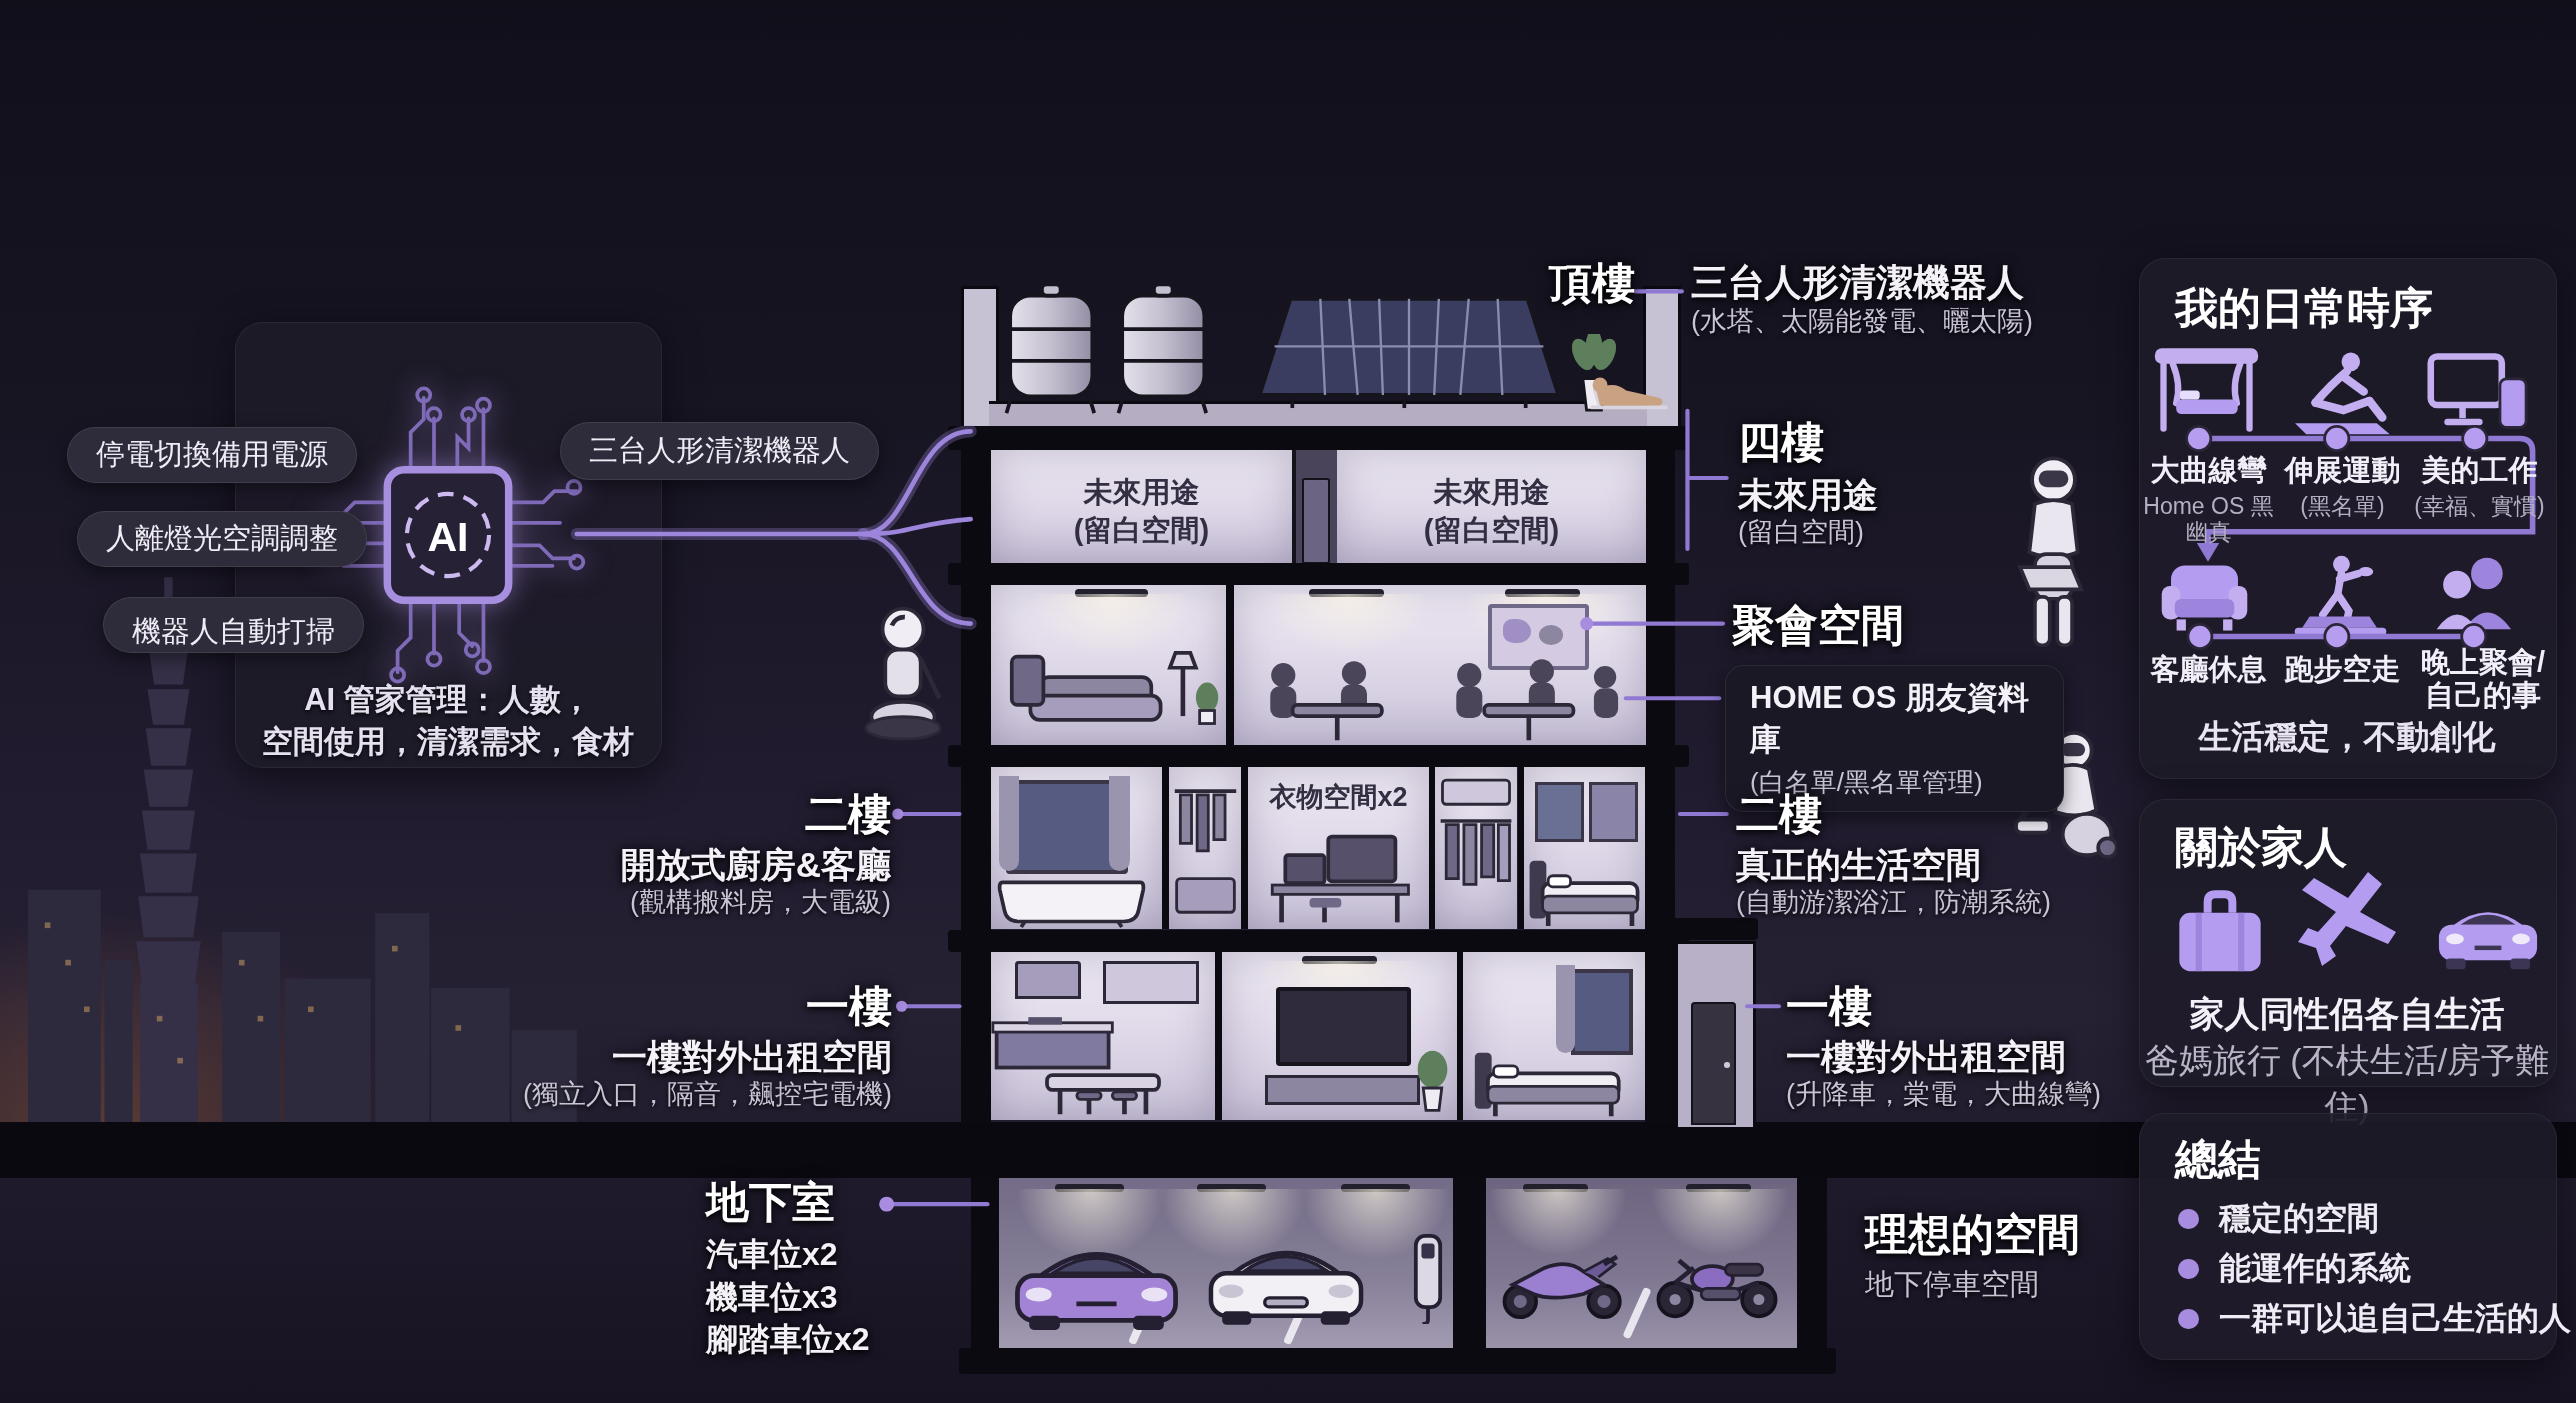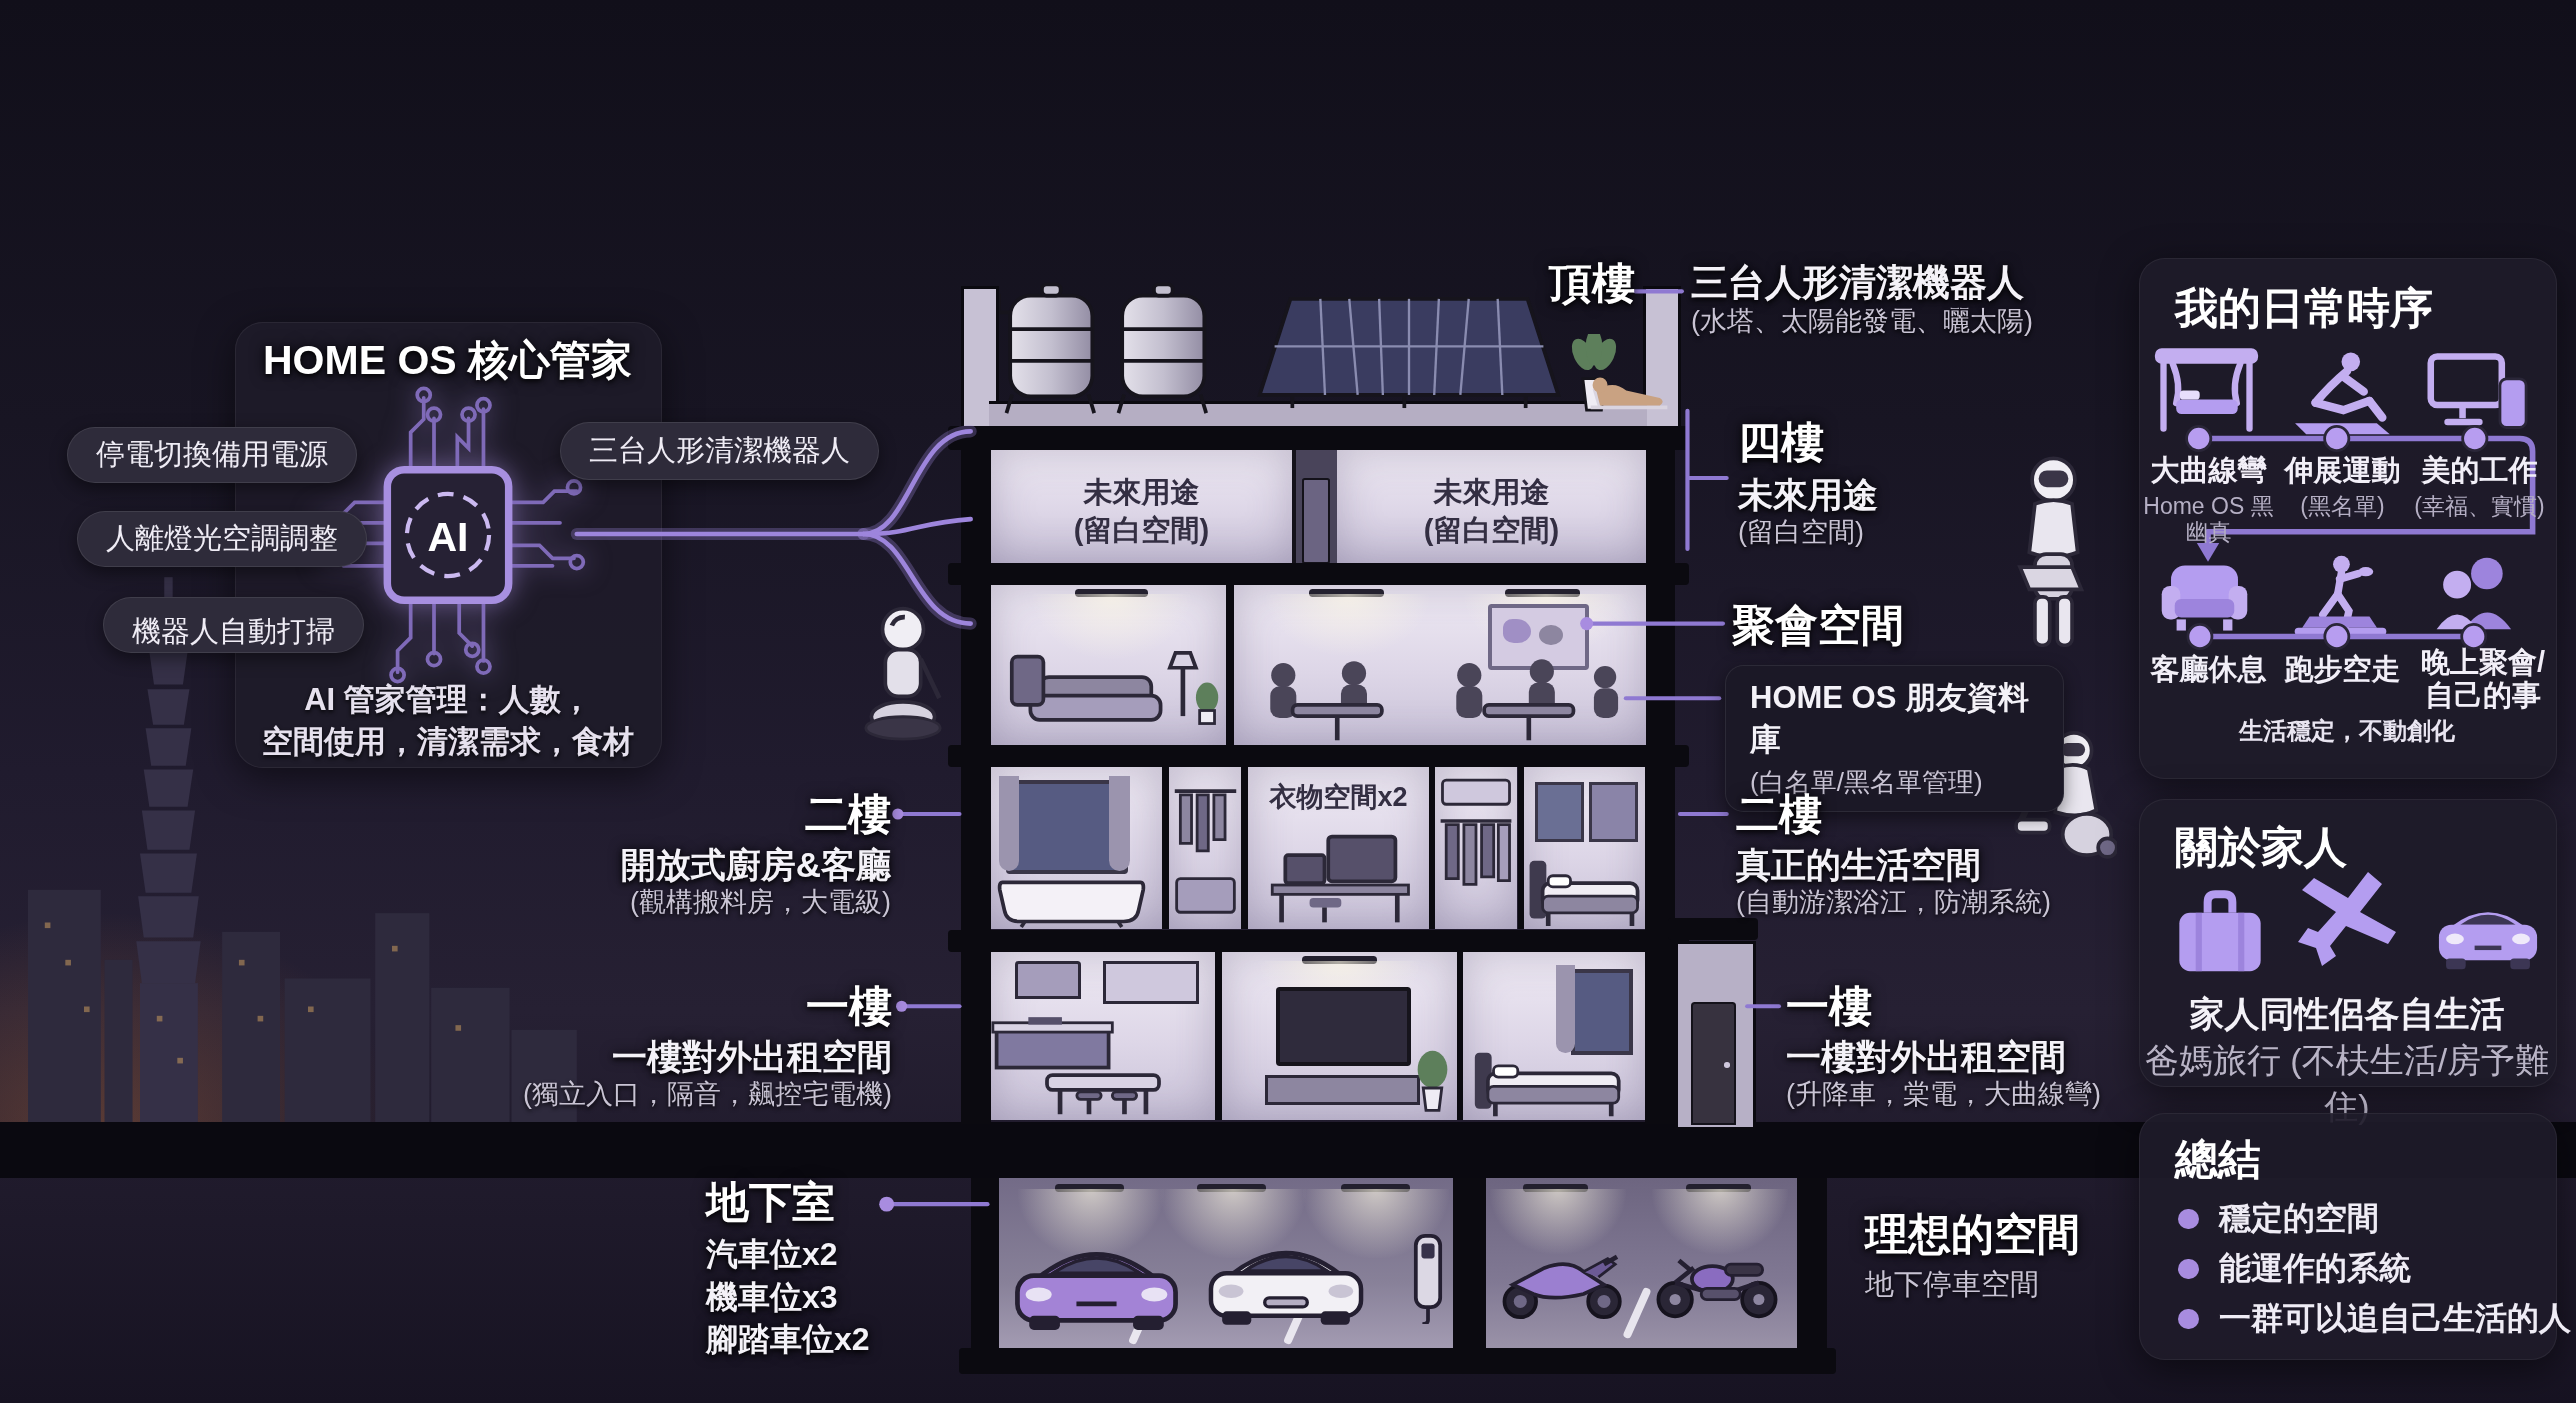--- a/index.html
+++ b/index.html
@@ -78,21 +78,20 @@
       <rect x="420" y="455" width="6" height="6"></rect>
         <rect x="488" y="540" width="6" height="6"></rect>
       <rect x="168" y="530" width="6" height="6"></rect>
         <rect x="190" y="575" width="6" height="6"></rect>
     </g>
   </svg>
 
   <div class="abs" style="left:0;top:1122px;width:2576px;height:56px;background:#0a0910;"></div>
 
   <div class="abs card" style="left:235px;top:322px;width:425px;height:444px;border-radius:28px;"></div>
-  <div class="abs lbl-big" style="left:235px;top:338px;width:425px;text-align:center;font-size:41px;">HOME OS 核心管家</div>
 
   <svg class="abs" viewBox="0 0 300 330" style="left:308px;top:381px;width:280px;height:308px;filter:drop-shadow(0 0 13px rgba(167,143,224,.55));">
     <g stroke="#7f6ab8" stroke-width="4" fill="none" stroke-linecap="round">
       <path d="M110,95 V55 l14,-14 V18"></path>
         <path d="M135,95 V40"></path>
         <path d="M160,95 V60 l12,12 V40"></path>
         <path d="M188,95 V30"></path>
       <path d="M110,235 V275 l-14,14 V312"></path>
         <path d="M135,235 V292"></path>
         <path d="M162,235 V270 l14,14"></path>
@@ -675,21 +674,21 @@
     <div class="tl-label">客廳休息</div>
   </div>
   <div class="abs" style="left:2277px;top:653px;width:131px;">
     <div class="tl-label">跑步空走</div>
   </div>
   <div class="abs" style="left:2414px;top:646px;width:138px;">
     <div class="tl-label">晚上聚會/</div>
     <div class="tl-label">自己的事</div>
   </div>
 
-  <div class="abs ta-c" style="left:2139px;top:715px;width:416px;font-size:24px;font-weight:600;color:#e9e5f1;">生活穩定，不動創化</div>
+  <div class="abs ta-c" style="left:2139px;top:715px;width:416px;font-size:33px;font-weight:600;color:#e9e5f1;">生活穩定，不動創化</div>
 
   <div class="abs card" style="left:2139px;top:799px;width:416px;height:286px;"></div>
   <div class="abs panel-title" style="left:2175px;top:819px;">關於家人</div>
 
   <svg class="abs" viewBox="0 0 124 112" style="left:2165px;top:881px;width:110px;height:99px;">
     <path d="M48,36 V24 q0,-9 9,-9 h10 q9,0 9,9 V36" fill="none" stroke="#b49df0" stroke-width="9"></path>
     <rect x="16" y="36" width="92" height="66" rx="12" fill="#b49df0"></rect>
     <line x1="38" y1="36" x2="38" y2="102" stroke="#9d84dd" stroke-width="7"></line>
     <line x1="86" y1="36" x2="86" y2="102" stroke="#9d84dd" stroke-width="7"></line>
   </svg>

